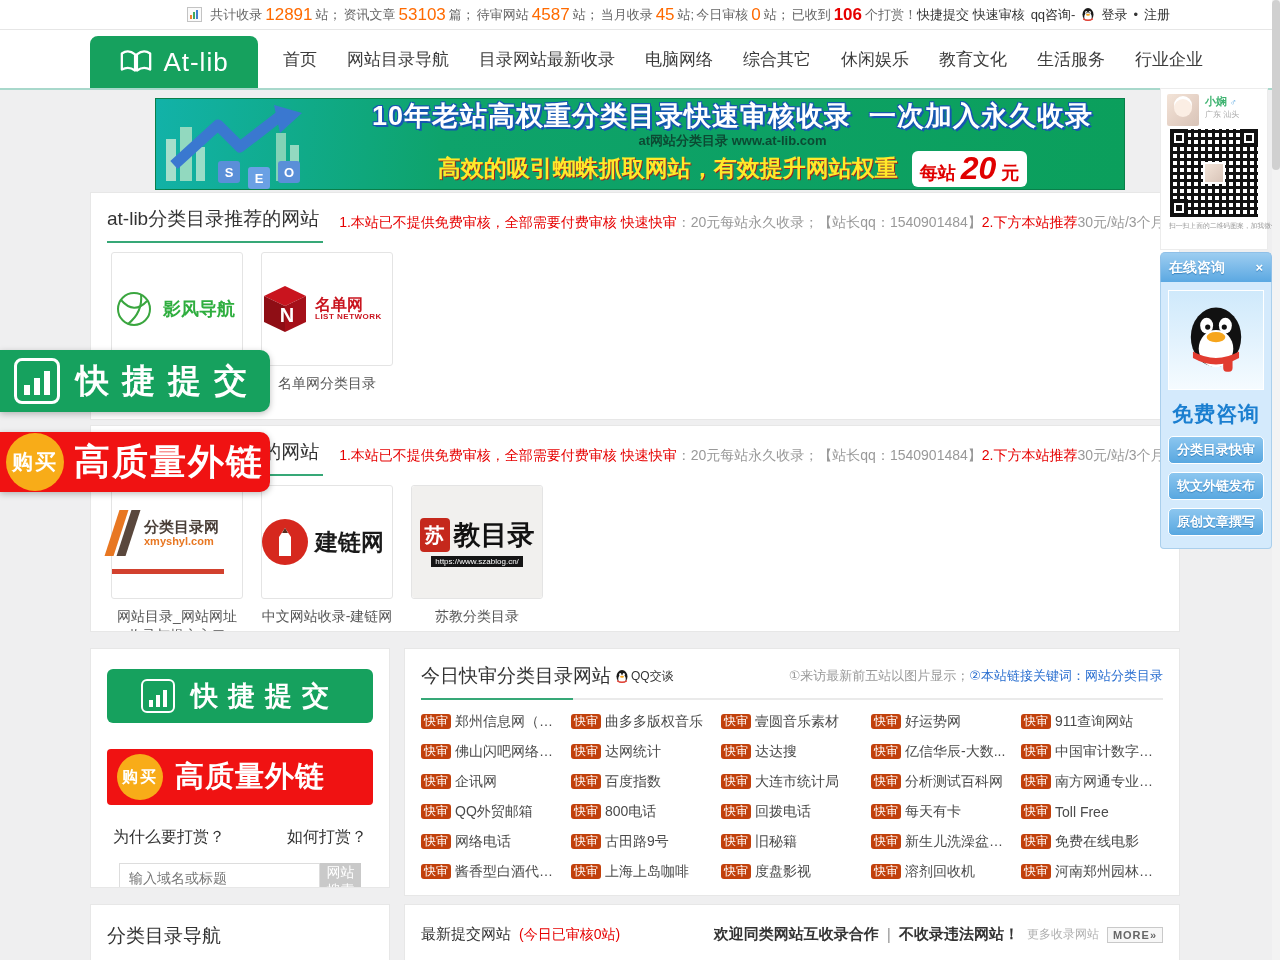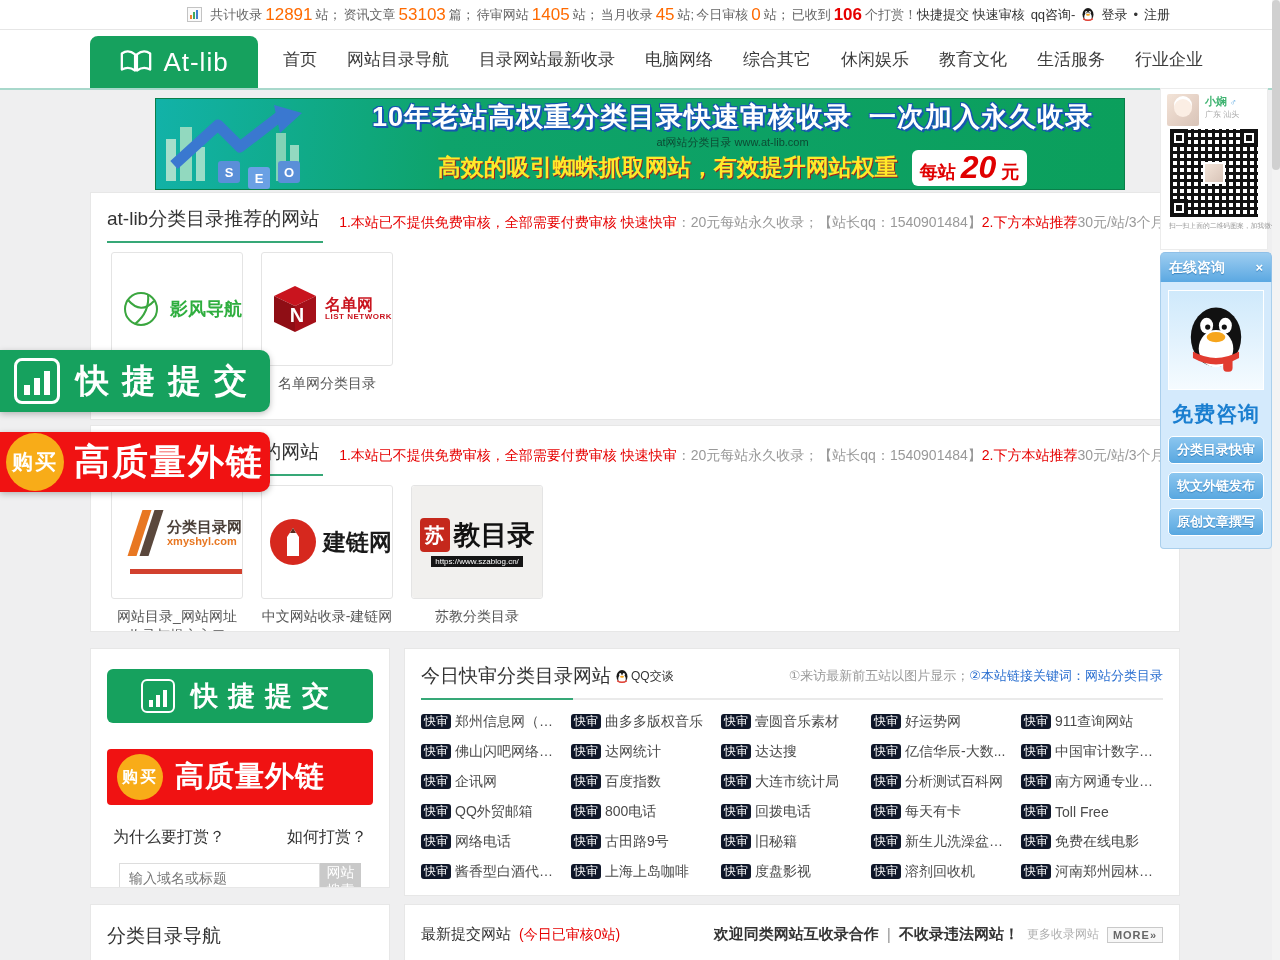--- a/index.html
+++ b/index.html
@@ -34,40 +34,40 @@
   #navmenu a{display:block}
 
   
   #banner{position:absolute;left:155px;top:98px;width:970px;height:92px;box-sizing:border-box;
           background:linear-gradient(95deg,#12b2a8 0%,#0ea36b 30%,#0b9f5c 100%);
           border:1px solid #0a7f4a;display:flex;overflow:hidden}
   #banner-art{width:185px;height:92px;flex:0 0 auto}
   #banner-text{flex:1;display:flex;flex-direction:column;align-items:center;justify-content:center;line-height:1.12}
   .b1{font-size:27px;font-weight:bold;color:#fff;letter-spacing:1px;
       text-shadow:2px 2px 0 #1656b0,-1px -1px 0 #1656b0,1px -1px 0 #1656b0,-1px 1px 0 #1656b0}
-  .b2{font-size:11px;color:#0c4a33;font-weight:normal;margin:3px 0 2px}
+  .b2{font-size:13px;color:#0c4a33;font-weight:bold;margin:3px 0 2px}
   .b3row{display:flex;align-items:center;gap:14px}
   .b3{font-size:23px;font-weight:bold;color:#ffe92a;text-shadow:1px 1px 0 #a02020}
   .price{background:#fff;border-radius:6px;padding:0 8px;display:flex;align-items:baseline;gap:5px}
   .price .pp,.price .pu{color:#e00000;font-weight:bold;font-size:18px}
   .price .pn{color:#e00000;font-weight:bold;font-size:32px;font-style:italic}
 
   
   .card{position:absolute;background:#fff;border:1px solid #e7e7e7;box-sizing:border-box;overflow:hidden}
   #section1{left:90px;top:192px;width:1090px;height:228px}
   #section2{left:90px;top:425px;width:1090px;height:207px}
   .sec-head{display:flex;align-items:flex-end;gap:16px;padding:13px 16px 0;white-space:nowrap}
   .sec-title{font-size:19px;color:#333;padding:0 4px 9px 0;border-bottom:2px solid #36a877}
   .notice{font-size:14px;padding-bottom:11px;overflow:hidden}
   .nred{color:#e60000}
   .ngrey{color:#999}
   .sites{display:flex;gap:18px;padding:9px 0 0 20px}
   .site{width:132px;text-align:center}
   .logo-box{width:132px;height:114px;border:1px solid #e4e4e4;border-radius:3px;box-sizing:border-box;
-            display:flex;flex-direction:column;align-items:flex-end;justify-content:center;background:#fff}
+            display:flex;flex-direction:column;align-items:flex-start;justify-content:center;background:#fff}
   .site-caption{font-size:14px;color:#555;margin-top:8px;line-height:1.35}
   .logo-inline{display:flex;align-items:center;gap:7px}
   .logo-col{display:flex;flex-direction:column;align-items:flex-start;line-height:1.1}
   .yf-text{color:#2fae3f;font-weight:bold;font-size:18px}
   .globe-b{width:40px;height:40px;border-radius:50%;flex:0 0 auto;
            background:radial-gradient(circle at 35% 35%,#8fd8f4,#29a3dd);box-shadow:inset -3px -3px 6px rgba(0,60,120,.25)}
   .thc-name{font-size:21px;font-weight:bold;color:#333}
   .thc-url{font-size:10px;color:#b5b5b5}
   .md-name{font-size:16px;font-weight:bold;color:#c9141e}
   .md-sub{font-size:8px;font-weight:bold;color:#c9141e;letter-spacing:.5px}
@@ -128,21 +128,21 @@
   .qp-head{display:flex;align-items:center;padding:14px 16px 0;white-space:nowrap}
   .qp-title{font-size:19px;color:#333}
   .qp-qq{display:flex;align-items:flex-end;margin-left:4px;gap:2px;font-size:12px;color:#333;cursor:pointer}
   .qp-notes{margin-left:auto;font-size:13px}
   .qp-note1{color:#999}
   .qp-note2{color:#2a6fd0}
   .qp-underline{height:2px;background:#eaeaea;margin:9px 16px 0;position:relative}
   .qp-underline::before{content:"";position:absolute;left:0;top:0;width:152px;height:2px;background:#36a877}
   .qp-grid{display:grid;grid-template-columns:repeat(5,1fr);padding:11px 16px 0;row-gap:9px;column-gap:8px}
   .ql{display:flex;align-items:center;height:21px;overflow:hidden;white-space:nowrap}
-  .badge{flex:0 0 auto;background:#0f172a;color:#fff;font-size:12px;border-radius:3px;padding:1px 3px;
+  .badge{flex:0 0 auto;background:#c2410c;color:#fff;font-size:12px;border-radius:3px;padding:1px 3px;
          margin-right:4px;line-height:1.15}
   .qt{font-size:14px;color:#4a4a4a;overflow:hidden;text-overflow:ellipsis}
 
   
   #latest{left:404px;top:904px;width:776px;height:120px}
   .lp-row{display:flex;align-items:center;padding:20px 16px 0;white-space:nowrap}
   .lp-title{font-size:15px;color:#333}
   .lp-sub{font-size:14px;color:#e60000;margin-left:8px}
   .lp-right{margin-left:auto;display:flex;align-items:center;gap:8px}
   .lp-coop{font-size:15px;font-weight:bold;color:#333}
@@ -202,21 +202,21 @@
         <i class="m2"></i>
         <i class="m3"></i>
       </span>
     <span>共计收录</span>
       <span class="stat-num">12891</span>
       <span>站；</span>
     <span>资讯文章</span>
       <span class="stat-num">53103</span>
       <span>篇；</span>
     <span>待审网站</span>
-      <span class="stat-num">1405</span>
+      <span class="stat-num">4587</span>
       <span>站；</span>
     <span>当月收录</span>
       <span class="stat-num">45</span>
       <span>站;</span>
     <span>今日审核</span>
       <span class="stat-num">0</span>
       <span>站；</span>
     <span>已收到</span>
       <span class="stat-num red">106</span>
       <span>个打赏！</span>

